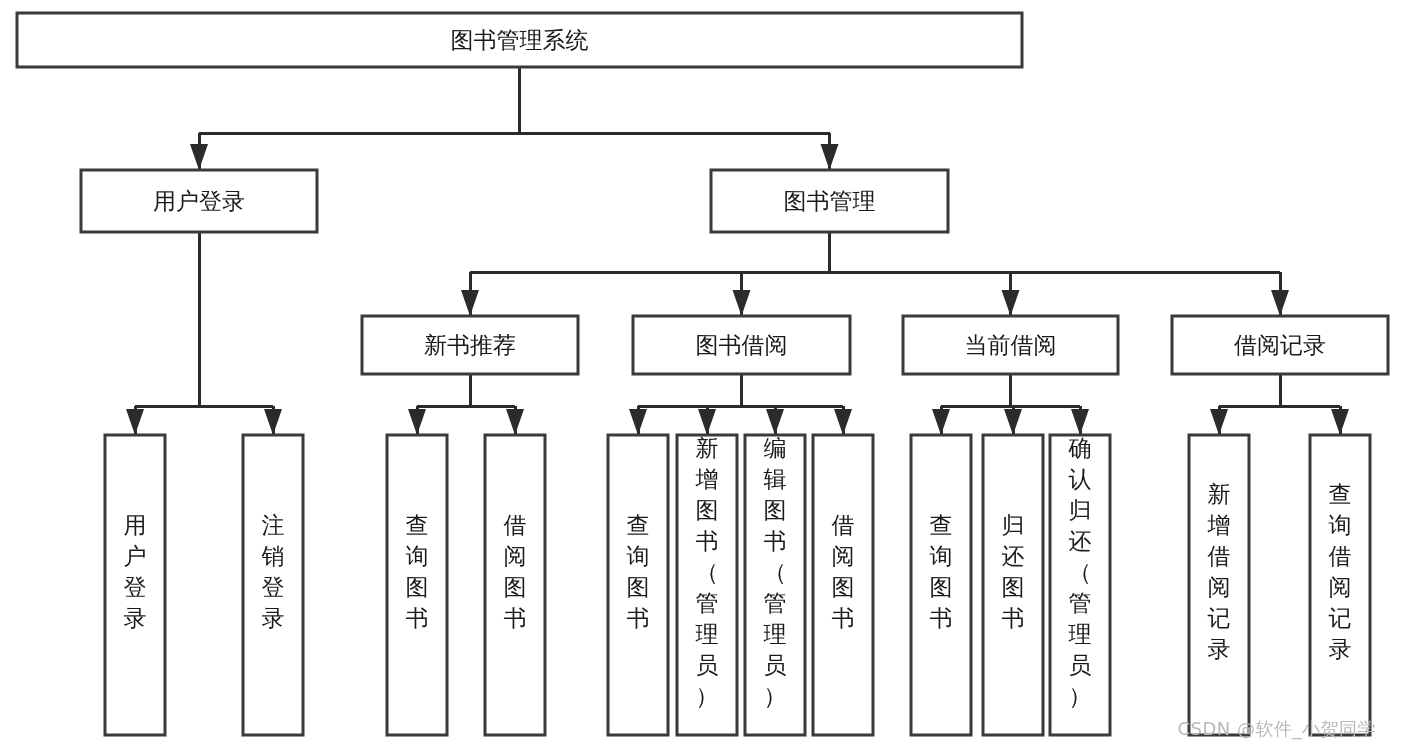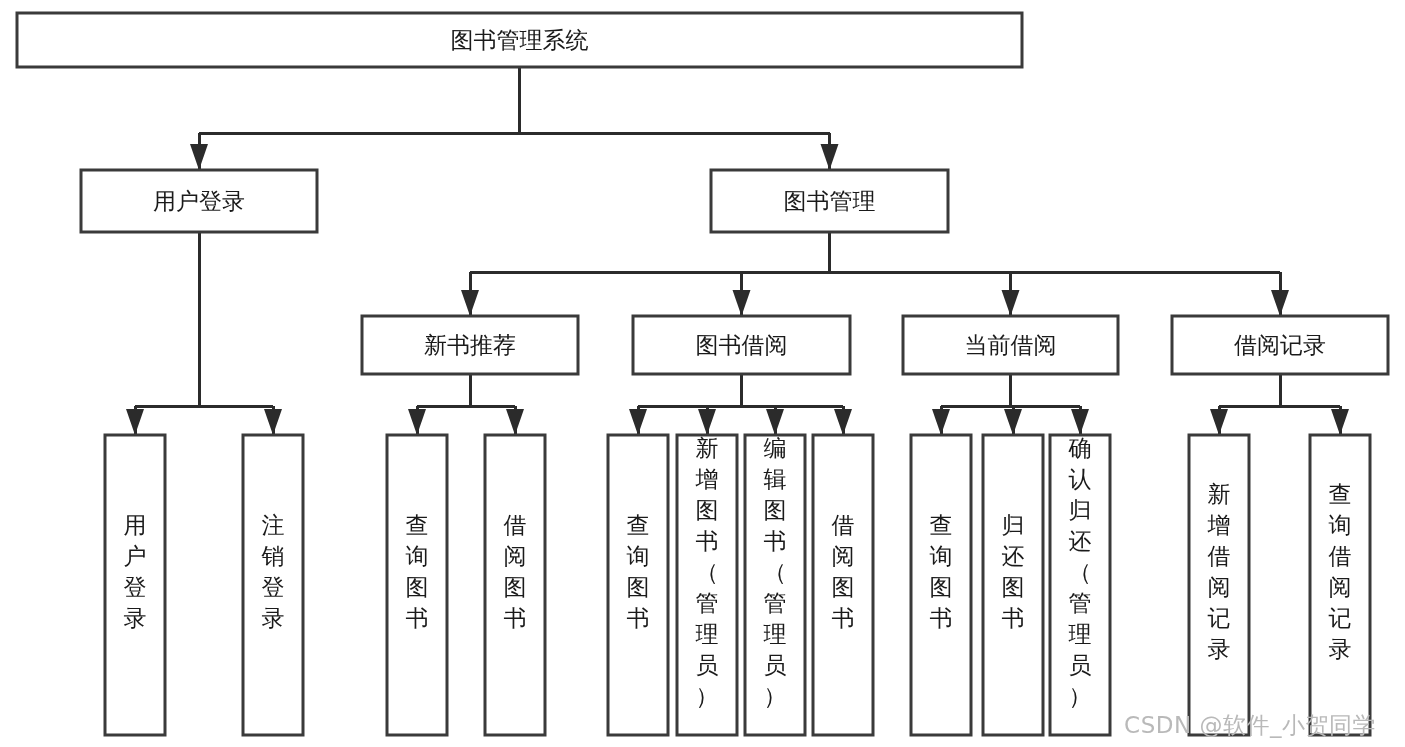--- a/index.html
+++ b/index.html
@@ -52,21 +52,21 @@
   }
   .arrow-head {
     fill: #2b2b2b;
     stroke: none;
   }
   .watermark {
     position: absolute;
     right: 10px;
     bottom: 6px;
     font-family: "DejaVu Sans", "Liberation Sans", sans-serif;
-    font-size: 23px;
+    font-size: 18px;
     color: #b9b9b9;
     letter-spacing: 0.5px;
     white-space: nowrap;
     user-select: none;
     pointer-events: none;
     margin-left: 11px;
   }
 </style>
 </head>
 <body>

